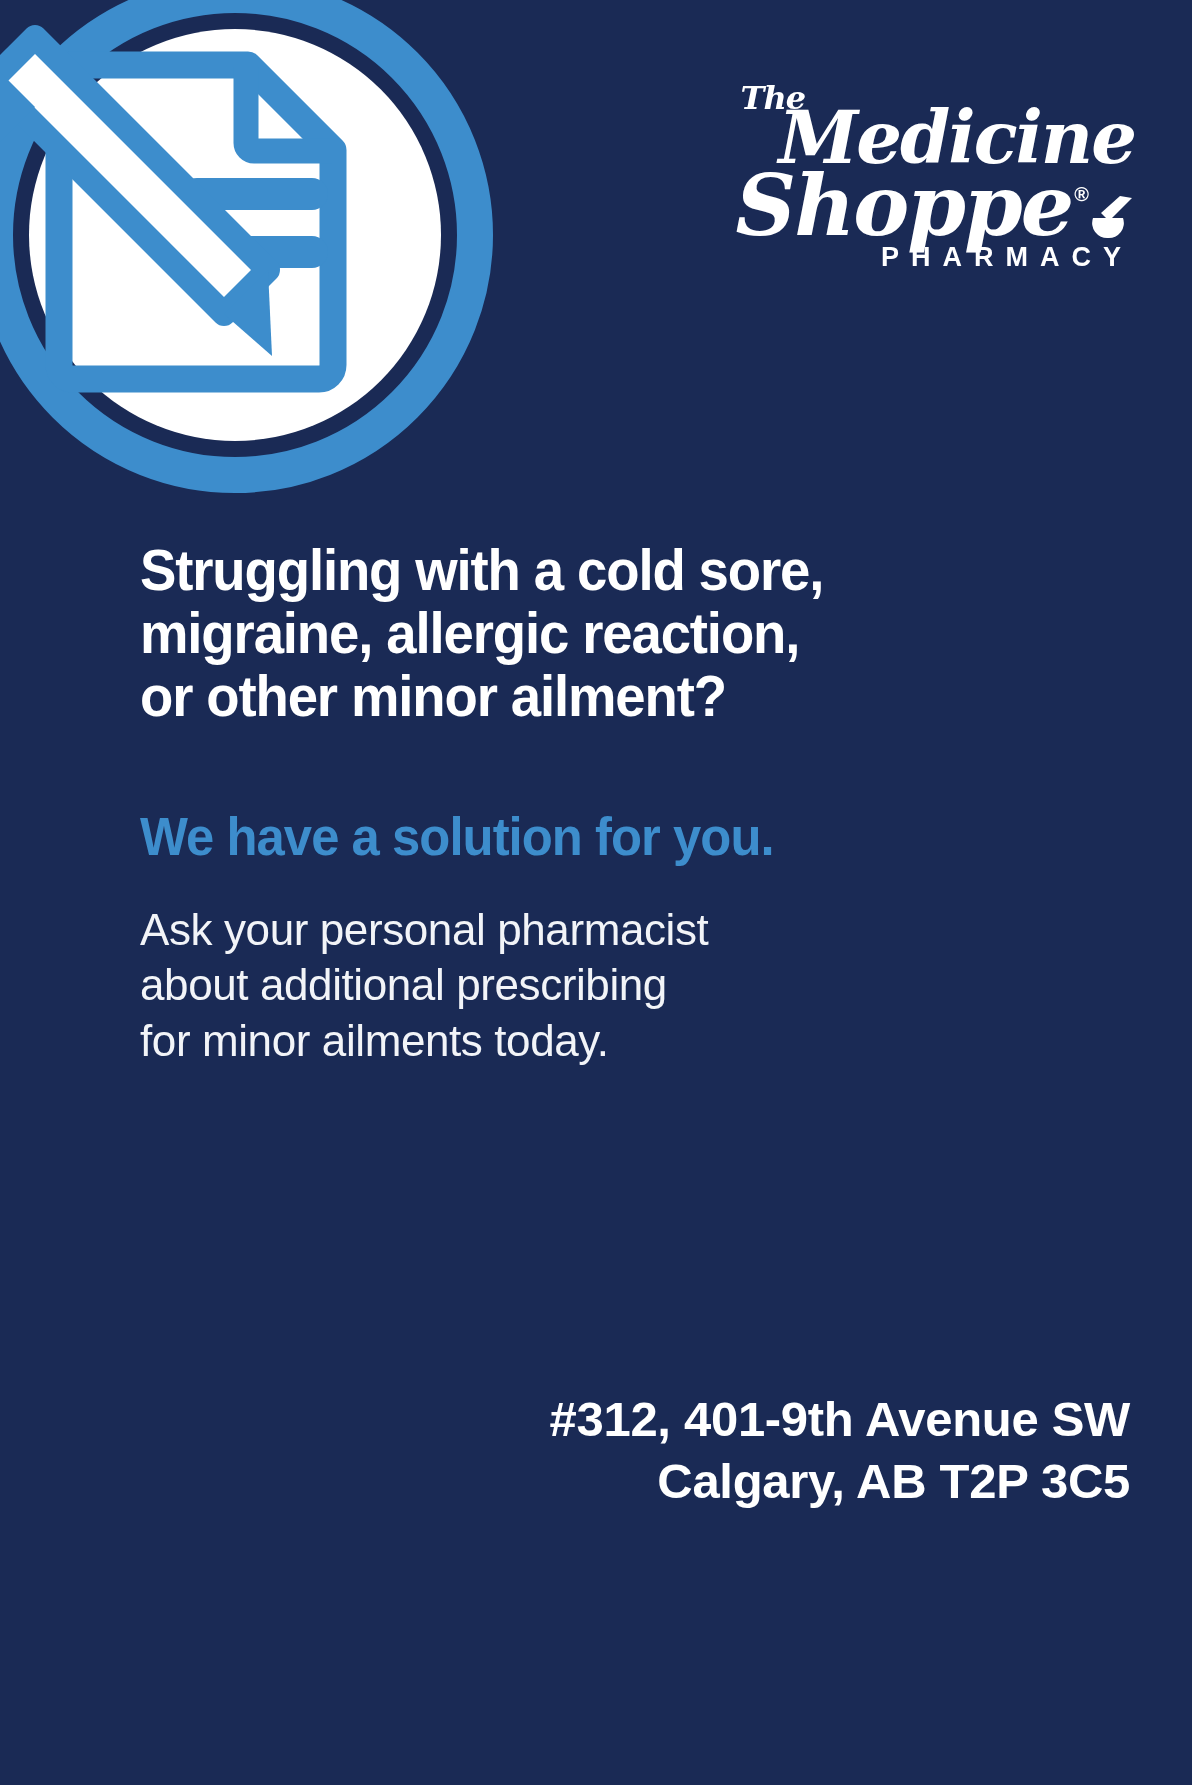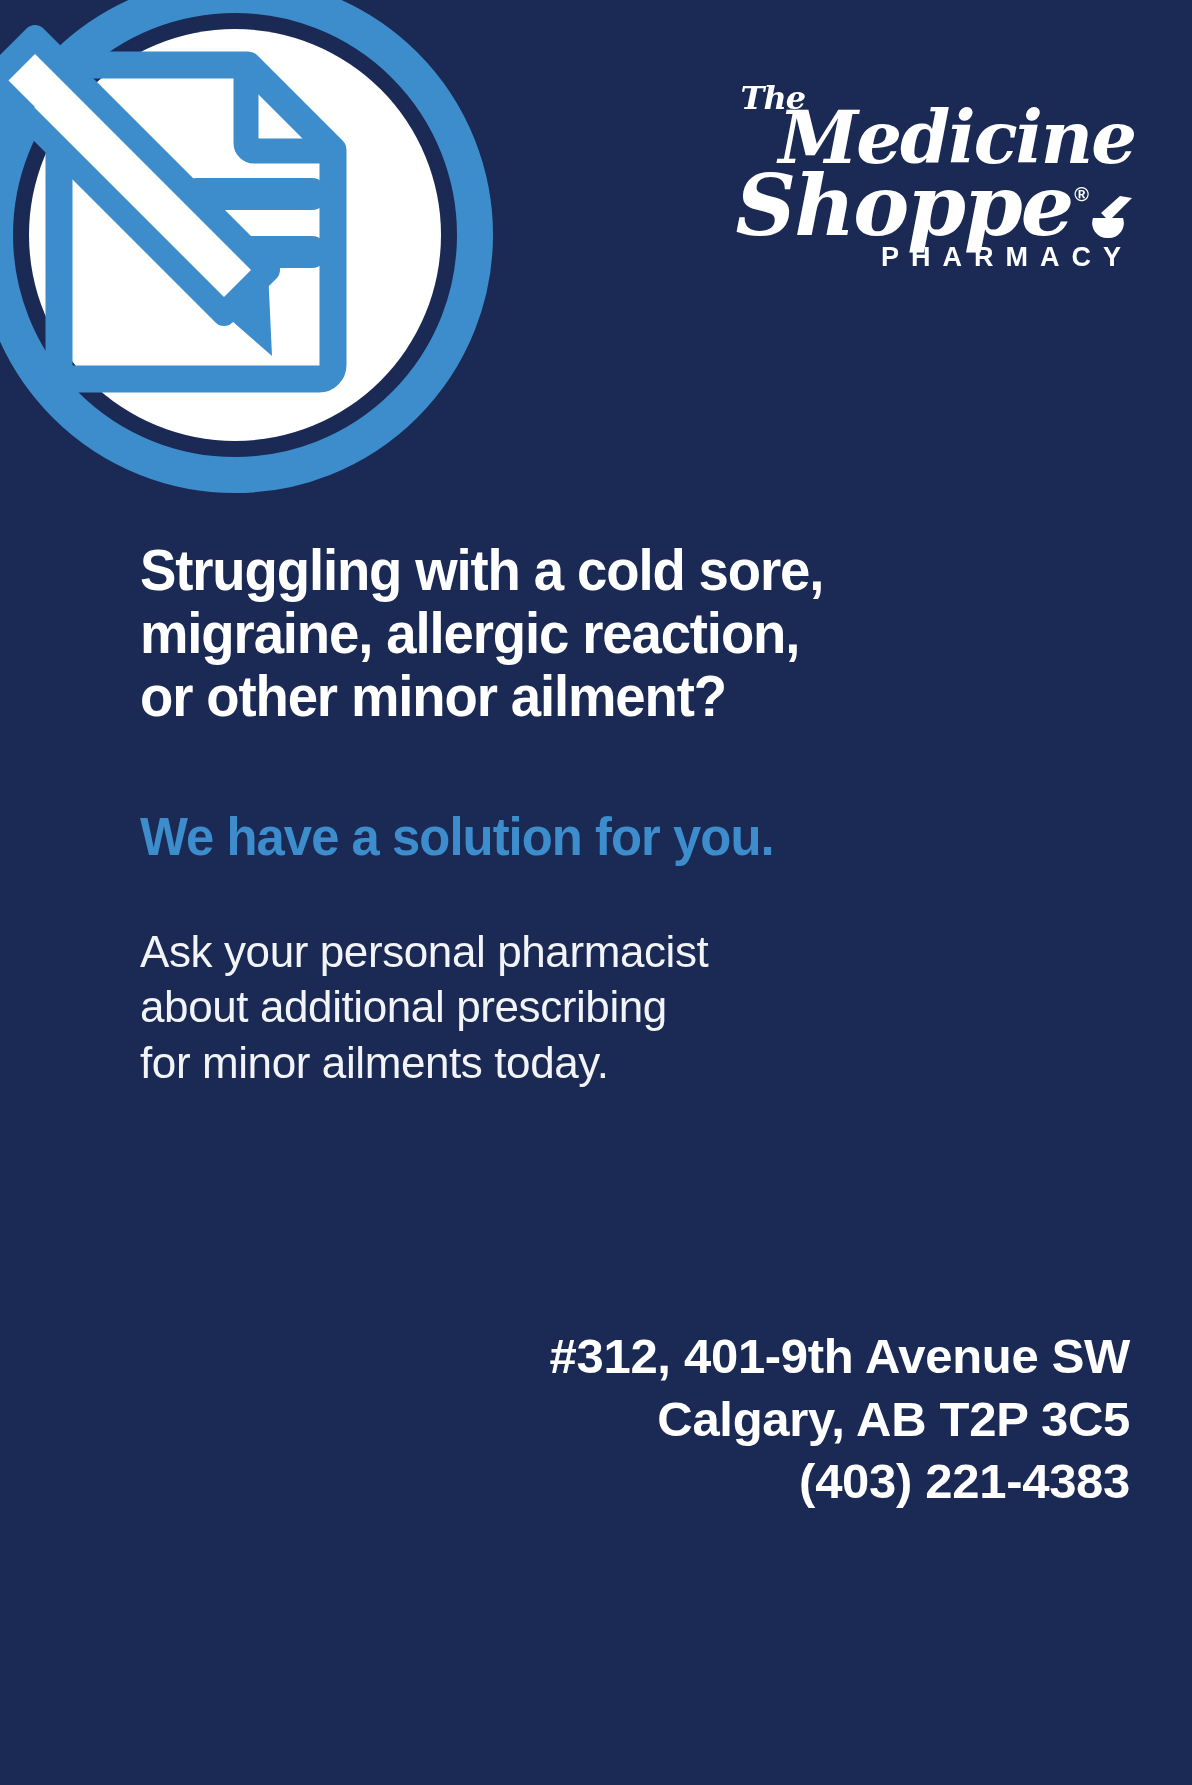--- a/index.html
+++ b/index.html
@@ -139,21 +139,21 @@
     transform: scaleX(0.94);
     transform-origin: left center;
   }
   .bodycopy {
     color: #f2f4f8;
     font-family: "Liberation Sans", sans-serif;
     font-weight: 300;
     font-size: 44px;
     line-height: 1.26;
     letter-spacing: -0.4px;
-    margin: 58px 0 0 0;
+    margin: 36px 0 0 0;
   }
   .bodycopy span {
     display: block;
   }
 
   
   .address {
     position: absolute;
     right: 62px;
     bottom: 272px;
@@ -228,16 +228,15 @@
     <p class="bodycopy">
       <span>Ask your personal pharmacist</span>
       <span>about additional prescribing</span>
       <span>for minor ailments today.</span>
     </p>
   </div>
 
   <div class="address">
     <span>#312, 401-9th Avenue SW</span>
     <span>Calgary, AB T2P 3C5</span>
-    <span>(403) 221-4383</span>
   </div>
 
 </div>
 
 </body></html>

